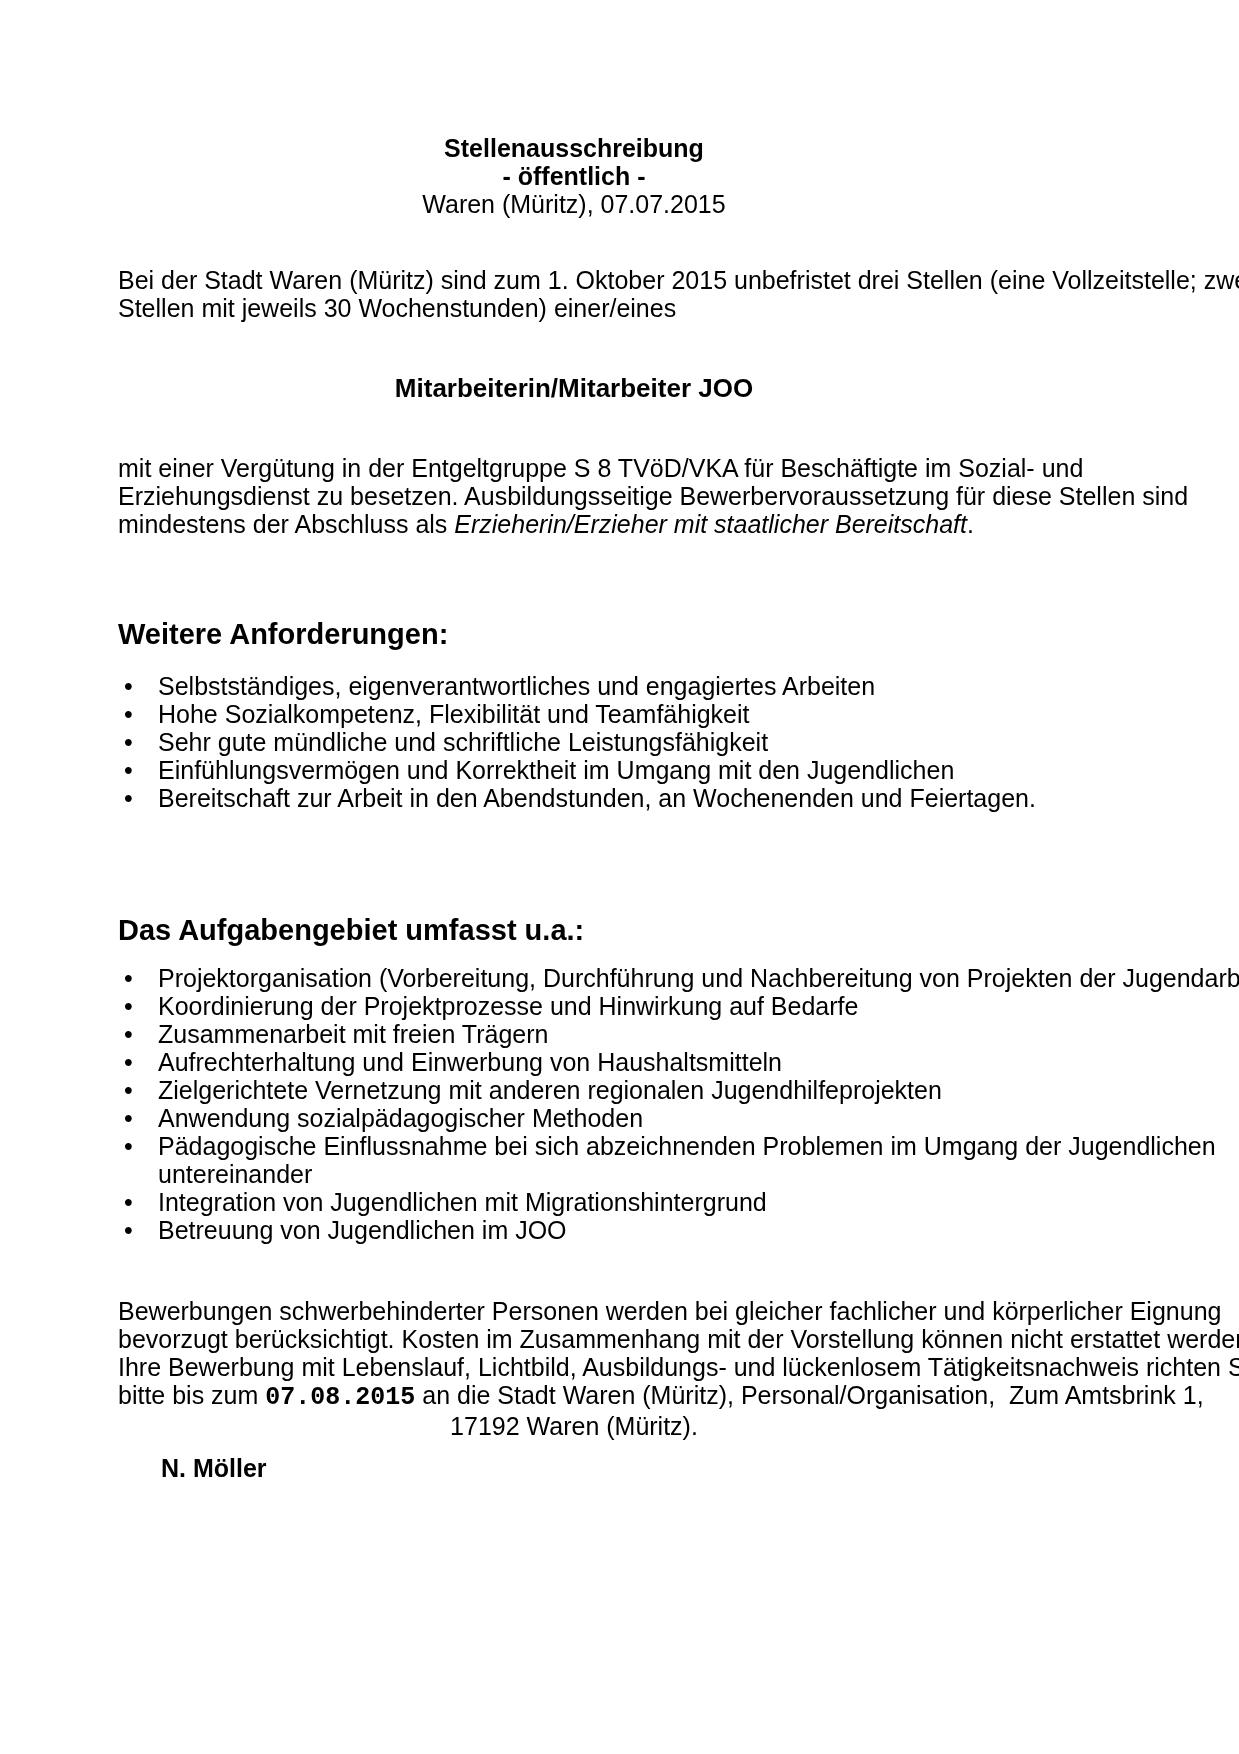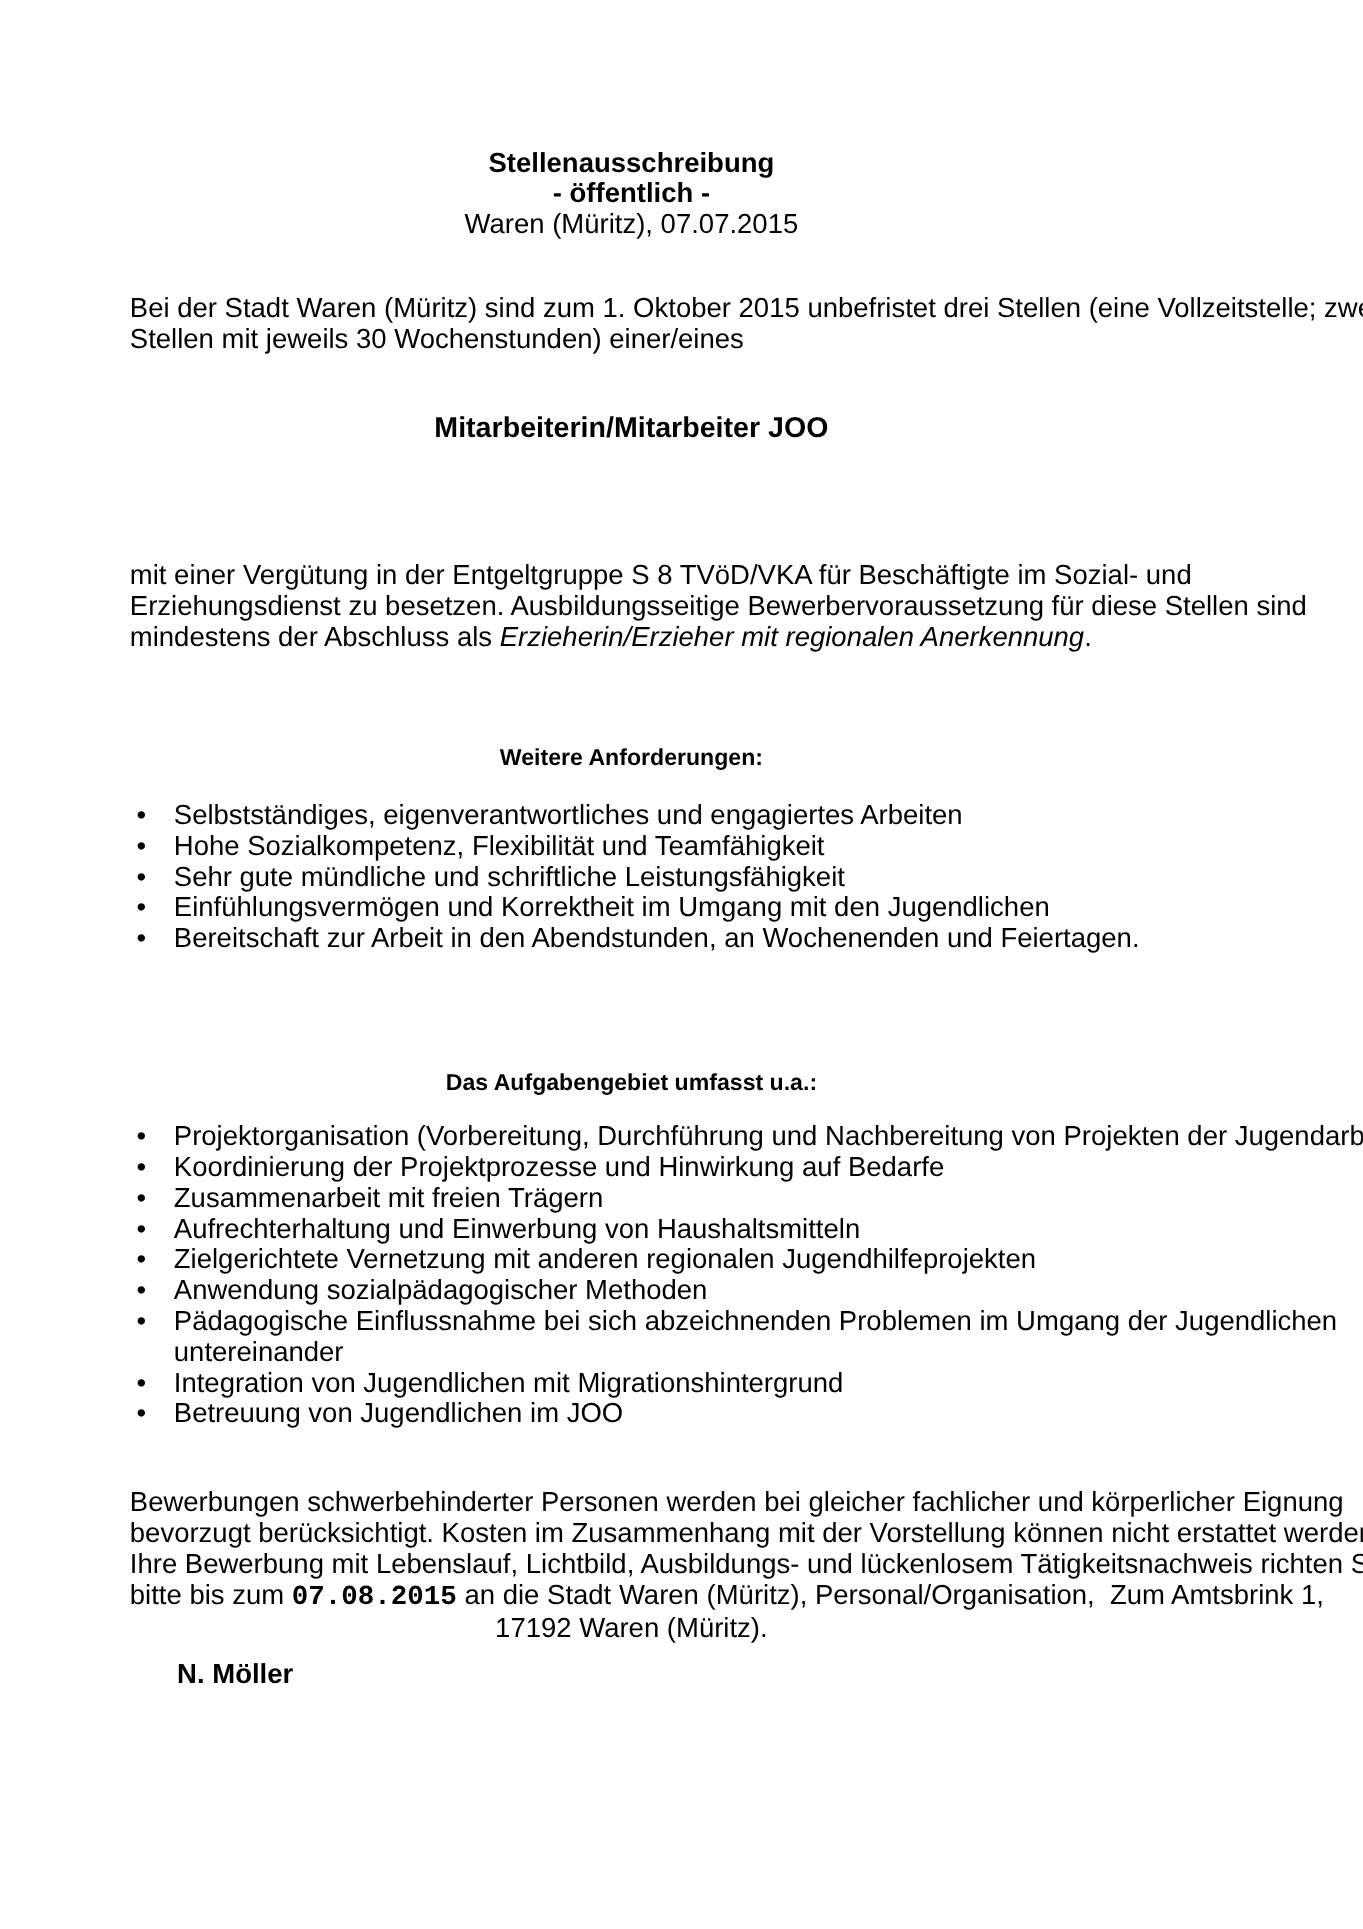--- a/index.html
+++ b/index.html
@@ -16,22 +16,22 @@
   .page { width: 1075px; height: 1754px; background: #ffffff; }
   .content { padding: 134px 45px 0 118px; }
 
   .center { text-align: center; }
   .bold { font-weight: bold; }
 
   .multiline { white-space: pre; }
 
   .intro        { margin-top: 48px; }
   .job-title    { margin-top: 52px; text-align: center; font-weight: bold; font-size: 26px; line-height: 28px; }
-  .salary       { margin-top: 107px; }
-  .section-heading { font-weight: bold; font-size: 21px; line-height: 28px; text-align: center; }
+  .salary       { margin-top: 52px; }
+  .section-heading { font-weight: bold; font-size: 29px; line-height: 28px; }
   .req-heading  { margin-top: 82px; }
   .req-list     { margin-top: 24px; }
   .tasks-heading{ margin-top: 104px; }
   .tasks-list   { margin-top: 20px; }
   .application  { margin-top: 53px; text-align: center; }
   .sig-name     { margin-top: 14px; font-weight: bold; margin-left: 43px; }
   .sig-role     { margin-top: 23px; }
 
   ul.bullet-list { list-style: none; }
   ul.bullet-list li {
@@ -61,21 +61,21 @@
       <div class="center">Waren (Müritz), 07.07.2015</div>
     </div>
 
     <p class="intro multiline">Bei der Stadt Waren (Müritz) sind zum 1. Oktober 2015 unbefristet drei Stellen (eine Vollzeitstelle; zwei
 Stellen mit jeweils 30 Wochenstunden) einer/eines</p>
 
     <h2 class="job-title">Mitarbeiterin/Mitarbeiter JOO</h2>
 
     <p class="salary multiline"><span>mit einer Vergütung in der Entgeltgruppe S 8 TVöD/VKA für Beschäftigte im Sozial- und
 Erziehungsdienst zu besetzen. Ausbildungsseitige Bewerbervoraussetzung für diese Stellen sind
-mindestens der Abschluss als </span><em>Erzieherin/Erzieher mit regionalen Anerkennung</em><span>.</span></p>
+mindestens der Abschluss als </span><em>Erzieherin/Erzieher mit staatlicher Bereitschaft</em><span>.</span></p>
 
     <h3 class="section-heading req-heading">Weitere Anforderungen:</h3>
 
     <ul class="bullet-list req-list">
       <li>Selbstständiges, eigenverantwortliches und engagiertes Arbeiten</li>
       <li>Hohe Sozialkompetenz, Flexibilität und Teamfähigkeit</li>
       <li>Sehr gute mündliche und schriftliche Leistungsfähigkeit</li>
       <li>Einfühlungsvermögen und Korrektheit im Umgang mit den Jugendlichen</li>
       <li>Bereitschaft zur Arbeit in den Abendstunden, an Wochenenden und Feiertagen.</li>
     </ul>

